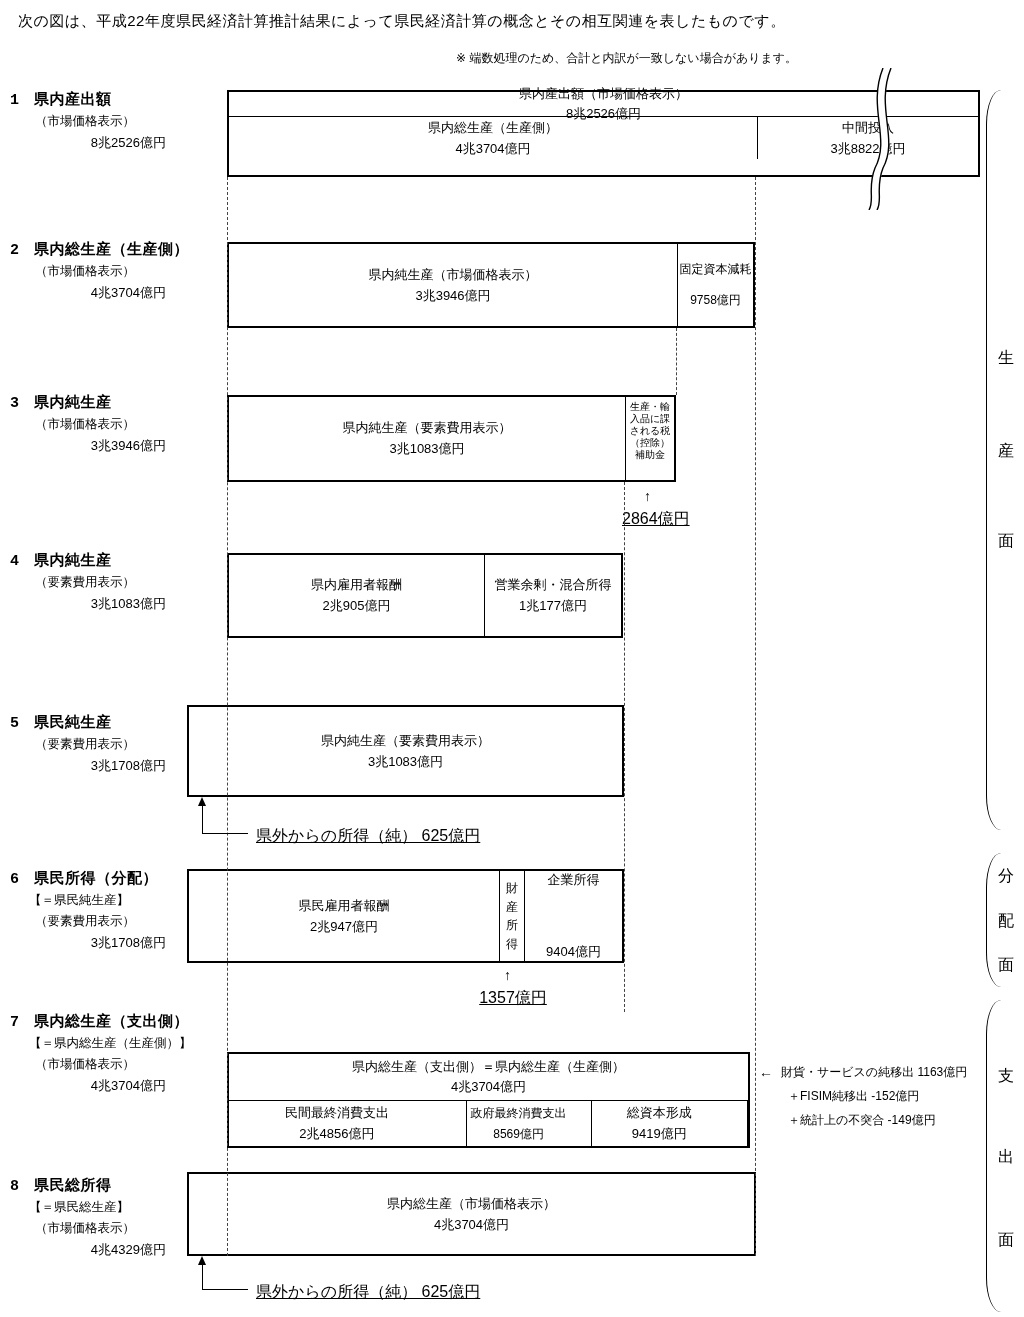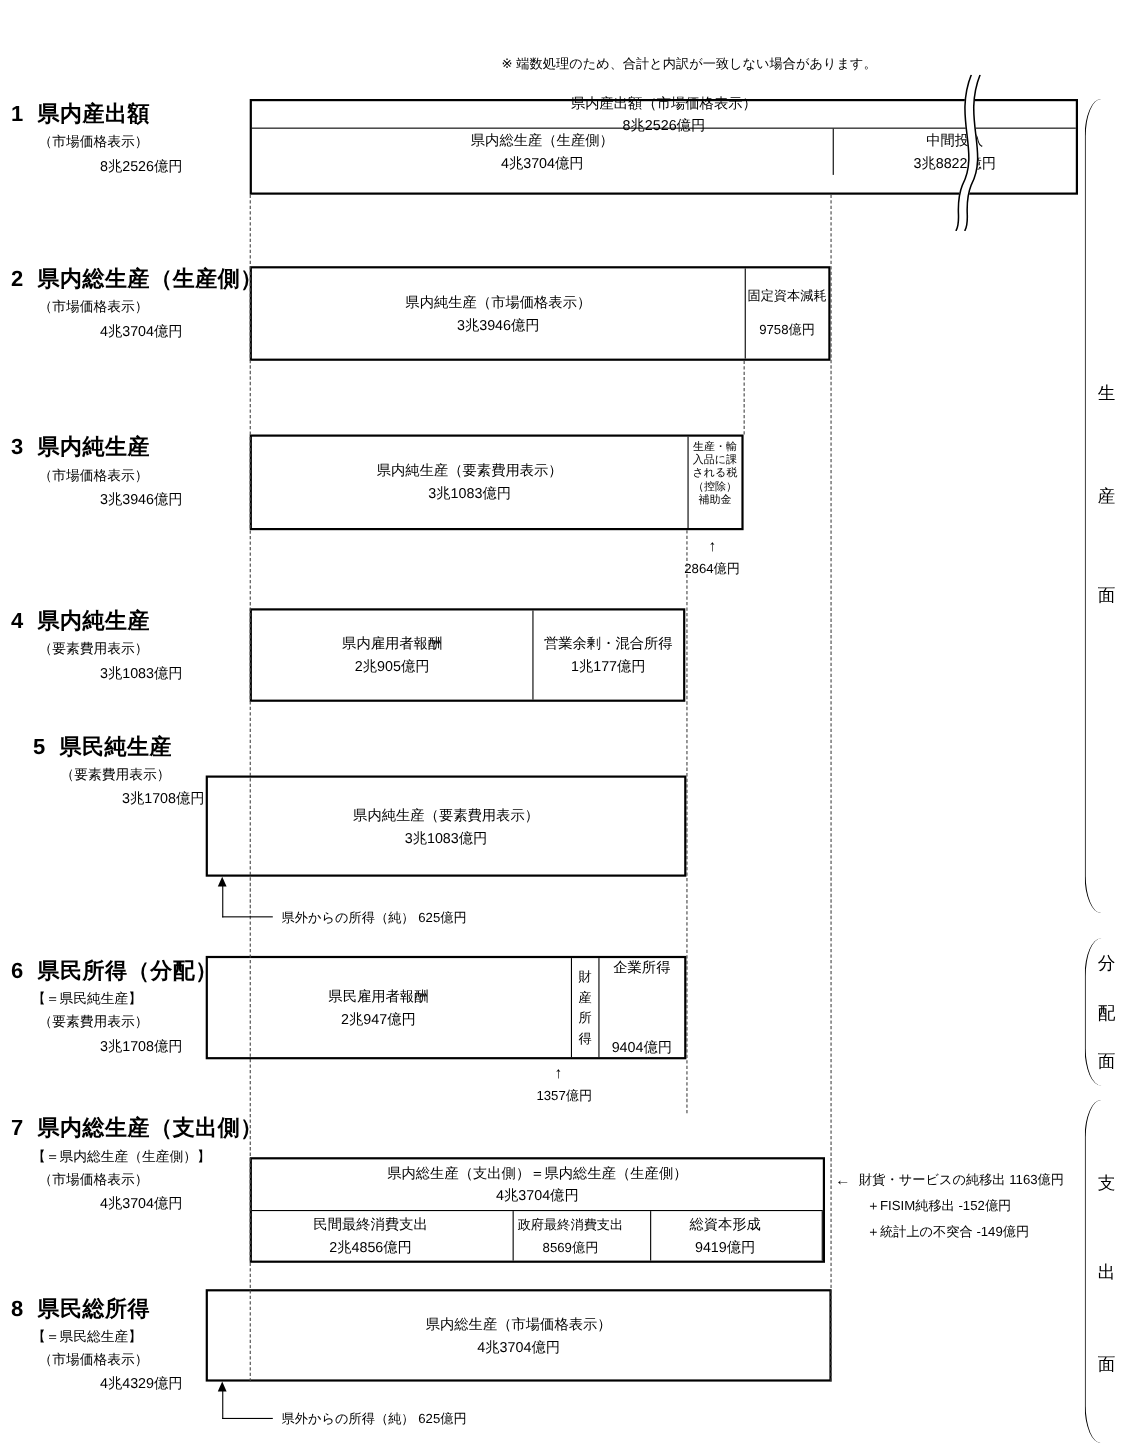--- a/index.html
+++ b/index.html
@@ -3,63 +3,64 @@
 <meta charset="utf-8">
 <style>
   html,body{margin:0;padding:0;background:#fff;}
   .canvas{position:relative;width:1024px;height:1317px;background:#fff;overflow:hidden;
           font-family:"Liberation Sans","DejaVu Sans",sans-serif;color:#000;}
   .t{position:absolute;white-space:nowrap;}
   .title{left:18px;top:12px;font-size:15px;letter-spacing:.5px;}
   .note{left:456px;top:50px;font-size:12px;}
   
   .rl{position:absolute;left:10px;width:215px;}
-  .rl-t{font-size:20px;font-weight:bold;letter-spacing:.5px;white-space:nowrap;}
+  .rl-t{font-size:15px;font-weight:bold;letter-spacing:.5px;white-space:nowrap;font-family:Liberation Mono, monospace;}
   .rl-t .no{display:inline-block;width:24px;font-weight:bold;}
   .rl-s{font-size:12.5px;padding-left:25px;margin-top:4px;white-space:nowrap;}
   .rl-b{font-size:12.5px;padding-left:19px;margin-top:4px;white-space:nowrap;}
   .rl-a{font-size:13px;margin-top:4px;width:156px;text-align:right;white-space:nowrap;}
   
   .box{position:absolute;border:2px solid #000;background:#fff;box-sizing:border-box;z-index:1;}
   .boxhead{box-sizing:border-box;border-bottom:1px solid #000;text-align:center;
            display:flex;flex-direction:column;justify-content:center;gap:2px;}
   .cellrow{display:flex;box-sizing:border-box;}
   .cell{box-sizing:border-box;text-align:center;display:flex;flex-direction:column;
         justify-content:center;gap:3px;overflow:hidden;}
   .cell+.cell{border-left:1px solid #000;}
   .bl{font-size:13px;line-height:18px;white-space:nowrap;}
   .bv{font-size:13px;line-height:18px;white-space:nowrap;}
   .sm .bl,.sm .bv{font-size:12px;}
   .taxcell{font-size:10px;line-height:12px;white-space:normal;word-break:break-all;
            padding:4px 2px;justify-content:flex-start;text-align:center;}
-  .vertcell{justify-content:center;margin-left:20px;}
+  .vertcell{justify-content:center;}
   .vert{width:13px;margin:0 auto;font-size:12px;line-height:18.5px;word-break:break-all;white-space:normal;}
   .fixcap{justify-content:space-between;padding:17px 1px;}
   
   .vdash{position:absolute;width:0;border-left:1px dashed #444;z-index:2;}
   
   .astem{position:absolute;width:0;border-left:1.5px solid #000;z-index:3;}
   .ahead{position:absolute;width:0;height:0;border-left:4.5px solid transparent;
          border-right:4.5px solid transparent;border-bottom:9px solid #000;z-index:3;}
   .ahoriz{position:absolute;height:0;border-top:1.5px solid #000;z-index:3;}
   .uparrow{font-size:14px;z-index:3;}
   .leftarrow{font-size:14px;z-index:3;}
   .anntext{font-size:12px;}
-  .belowtext{font-size:12px;}
+  .belowtext{font-size:16px;text-decoration:underline;}
   
   .brace{position:absolute;width:16px;border-left:1.6px solid #000;
          border-top-left-radius:15px 34px;border-bottom-left-radius:15px 34px;z-index:1;}
   .bchar{position:absolute;left:998px;font-size:16px;letter-spacing:0;}
   .squiggle{position:absolute;z-index:4;}
 </style>
 </head>
 <body>
 
 <div class="canvas">
 
+  <div class="t title">次の図は、平成22年度県民経済計算推計結果によって県民経済計算の概念とその相互関連を表したものです。</div>
   <div class="t note">※ 端数処理のため、合計と内訳が一致しない場合があります。</div>
 
   <div class="vdash" style="left:227px;top:177px;height:1079px;"></div>
   <div class="vdash" style="left:755px;top:177px;height:1079px;"></div>
   <div class="vdash" style="left:624px;top:482px;height:530px;"></div>
   <div class="vdash" style="left:676px;top:328px;height:67px;"></div>
 
   <div class="rl" style="top:90px;">
     <div class="rl-t"><span class="no">1</span><span>県内産出額</span></div>
     <div class="rl-s">（市場価格表示）</div>
@@ -134,21 +135,21 @@
         <div class="bl">県内雇用者報酬</div>
         <div class="bv">2兆905億円</div>
       </div>
       <div class="cell" style="flex:1;">
         <div class="bl" style="font-size:13px;">営業余剰・混合所得</div>
         <div class="bv">1兆177億円</div>
       </div>
     </div>
   </div>
 
-  <div class="rl" style="top:665px;margin-left:20px;">
+  <div class="rl" style="top:713px;">
     <div class="rl-t"><span class="no">5</span><span>県民純生産</span></div>
     <div class="rl-s">（要素費用表示）</div>
     <div class="rl-a">3兆1708億円</div>
   </div>
   <div class="box" style="left:187px;top:705px;width:437px;height:92px;">
     <div class="cell" style="width:100%;height:88px;">
       <div class="bl">県内純生産（要素費用表示）</div>
       <div class="bv">3兆1083億円</div>
     </div>
   </div>

